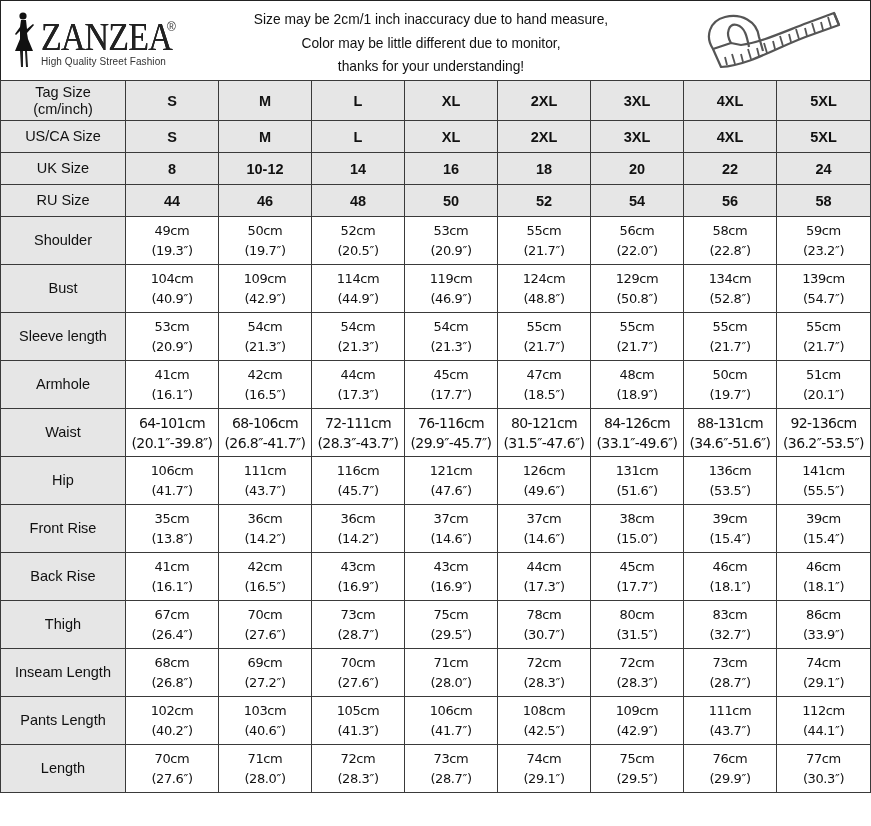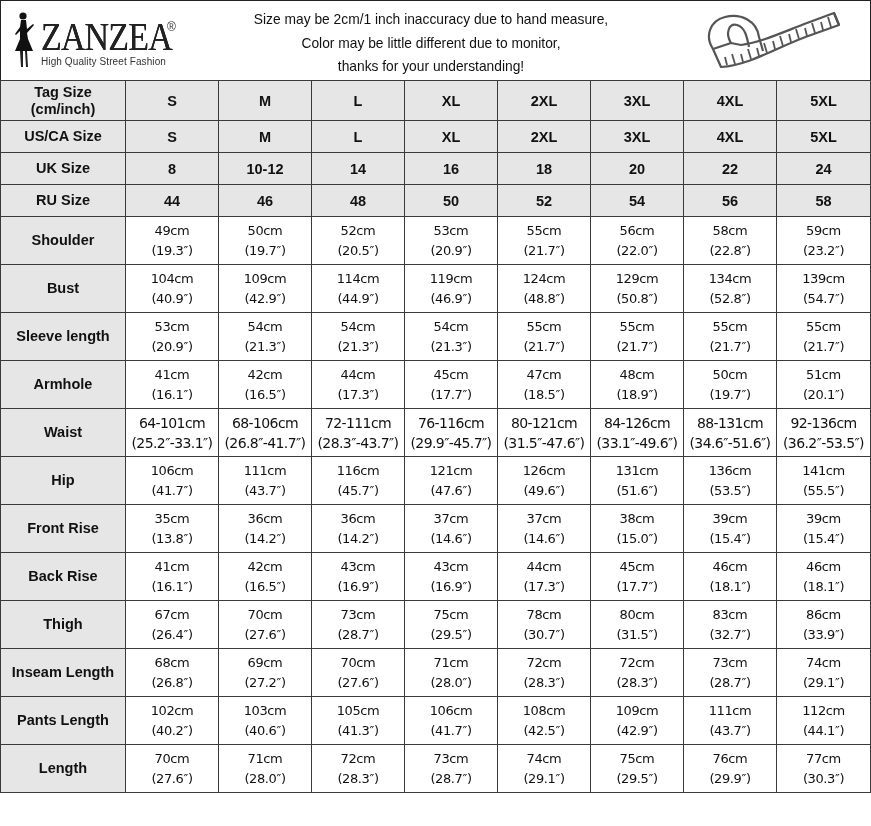--- a/index.html
+++ b/index.html
@@ -46,21 +46,21 @@
       border-collapse: collapse;
       table-layout: fixed;
     }
     table.size td {
       border: 1.5px solid #3a3a3a;
       text-align: center; vertical-align: middle;
       padding: 0;
     }
     table.size td.label {
       background: #e6e6e6;
-      font-weight: bold; font-size: 14.5px; color: #111;
+      font-weight: normal; font-size: 14.5px; color: #111;
       line-height: 17px;
     }
     tr.short td { height: 32px; margin-top: 40px; }
     tr.tag td { height: 40px; }
     tr.short td.val, tr.tag td.val {
       background: #e6e6e6;
       font-weight: bold; font-size: 14.5px; color: #111;
     }
     tr.tall td { height: 48px; }
     tr.tall td.val {
@@ -314,21 +314,21 @@
         </td>
         <td class="val">
           <span class="cm">51cm</span>
           <span class="in">(20.1″)</span>
         </td>
       </tr>
       <tr class="tall">
         <td class="label">Waist</td>
         <td class="val range">
           <span class="cm">64-101cm</span>
-          <span class="in">(25.2″-33.1″)</span>
+          <span class="in">(20.1″-39.8″)</span>
         </td>
         <td class="val range">
           <span class="cm">68-106cm</span>
           <span class="in">(26.8″-41.7″)</span>
         </td>
         <td class="val range">
           <span class="cm">72-111cm</span>
           <span class="in">(28.3″-43.7″)</span>
         </td>
         <td class="val range">

